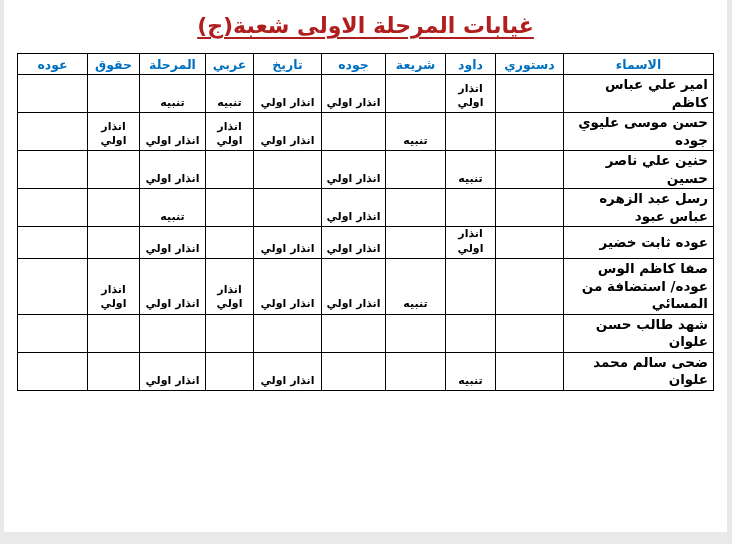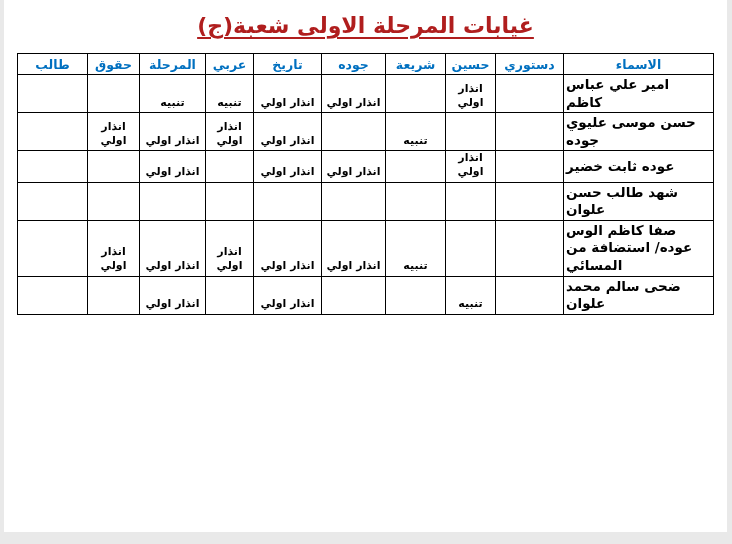--- a/index.html
+++ b/index.html
@@ -47,21 +47,21 @@
     color:var(--header-blue);
     font-size:12.5px;
     height:20px;
     text-align:center;
     vertical-align:middle;
     padding:0 2px;
   }
   td{height:17px;}
   td.name{
     font-size:13.5px;
-    text-align:left;
+    text-align:right;
     vertical-align:middle;
     padding:1px 5px 1px 2px;
     line-height:1.3;
     color:#000;
   }
   td.val{
     font-size:11px;
     text-align:center;
     vertical-align:bottom;
     padding:0 1px 2px 1px;
@@ -91,28 +91,28 @@
         <col style="width:68px">
       <col style="width:48px">
         <col style="width:66px">
         <col style="width:52px">
       <col style="width:70px">
     </colgroup>
     <thead>
       <tr>
           <th>الاسماء</th>
           <th>دستوري</th>
-          <th>حسين</th>
+          <th>داود</th>
           <th>شريعة</th>
           <th>جوده</th>
           <th>تاريخ</th>
           <th>عربي</th>
           <th>المرحلة</th>
           <th>حقوق</th>
-          <th>طالب</th>
+          <th>عوده</th>
         </tr>
     </thead>
     <tbody>
         <tr>
           <td class="name">امير علي عباس كاظم</td>
           <td class="val"></td>
           <td class="val">انذار اولي</td>
           <td class="val"></td>
           <td class="val">انذار اولي</td>
           <td class="val">انذار اولي</td>
@@ -127,53 +127,77 @@
           <td class="val"></td>
           <td class="val">تنبيه</td>
           <td class="val"></td>
           <td class="val">انذار اولي</td>
           <td class="val">انذار اولي</td>
           <td class="val">انذار اولي</td>
           <td class="val">انذار اولي</td>
           <td class="val"></td>
         </tr>
         <tr>
+          <td class="name">حنين علي ناصر حسين</td>
+          <td class="val"></td>
+          <td class="val">تنبيه</td>
+          <td class="val"></td>
+          <td class="val">انذار اولي</td>
+          <td class="val"></td>
+          <td class="val"></td>
+          <td class="val">انذار اولي</td>
+          <td class="val"></td>
+          <td class="val"></td>
+        </tr>
+        <tr>
+          <td class="name">رسل عبد الزهره عباس عبود</td>
+          <td class="val"></td>
+          <td class="val"></td>
+          <td class="val"></td>
+          <td class="val">انذار اولي</td>
+          <td class="val"></td>
+          <td class="val"></td>
+          <td class="val">تنبيه</td>
+          <td class="val"></td>
+          <td class="val"></td>
+        </tr>
+        <tr>
           <td class="name">عوده ثابت خضير</td>
           <td class="val"></td>
           <td class="val">انذار اولي</td>
           <td class="val"></td>
           <td class="val">انذار اولي</td>
           <td class="val">انذار اولي</td>
           <td class="val"></td>
           <td class="val">انذار اولي</td>
           <td class="val"></td>
           <td class="val"></td>
         </tr>
         <tr>
+          <td class="name">صفا كاظم الوس عوده/ استضافة من المسائي</td>
+          <td class="val"></td>
+          <td class="val"></td>
+          <td class="val">تنبيه</td>
+          <td class="val">انذار اولي</td>
+          <td class="val">انذار اولي</td>
+          <td class="val">انذار اولي</td>
+          <td class="val">انذار اولي</td>
+          <td class="val">انذار اولي</td>
+          <td class="val"></td>
+        </tr>
+        <tr>
           <td class="name">شهد طالب حسن علوان</td>
           <td class="val"></td>
           <td class="val"></td>
           <td class="val"></td>
           <td class="val"></td>
           <td class="val"></td>
           <td class="val"></td>
           <td class="val"></td>
           <td class="val"></td>
-          <td class="val"></td>
-        </tr>
-        <tr>
-          <td class="name">صفا كاظم الوس عوده/ استضافة من المسائي</td>
-          <td class="val"></td>
-          <td class="val"></td>
-          <td class="val">تنبيه</td>
-          <td class="val">انذار اولي</td>
-          <td class="val">انذار اولي</td>
-          <td class="val">انذار اولي</td>
-          <td class="val">انذار اولي</td>
-          <td class="val">انذار اولي</td>
           <td class="val"></td>
         </tr>
         <tr>
           <td class="name">ضحى سالم محمد علوان</td>
           <td class="val"></td>
           <td class="val">تنبيه</td>
           <td class="val"></td>
           <td class="val"></td>
           <td class="val">انذار اولي</td>
           <td class="val"></td>

